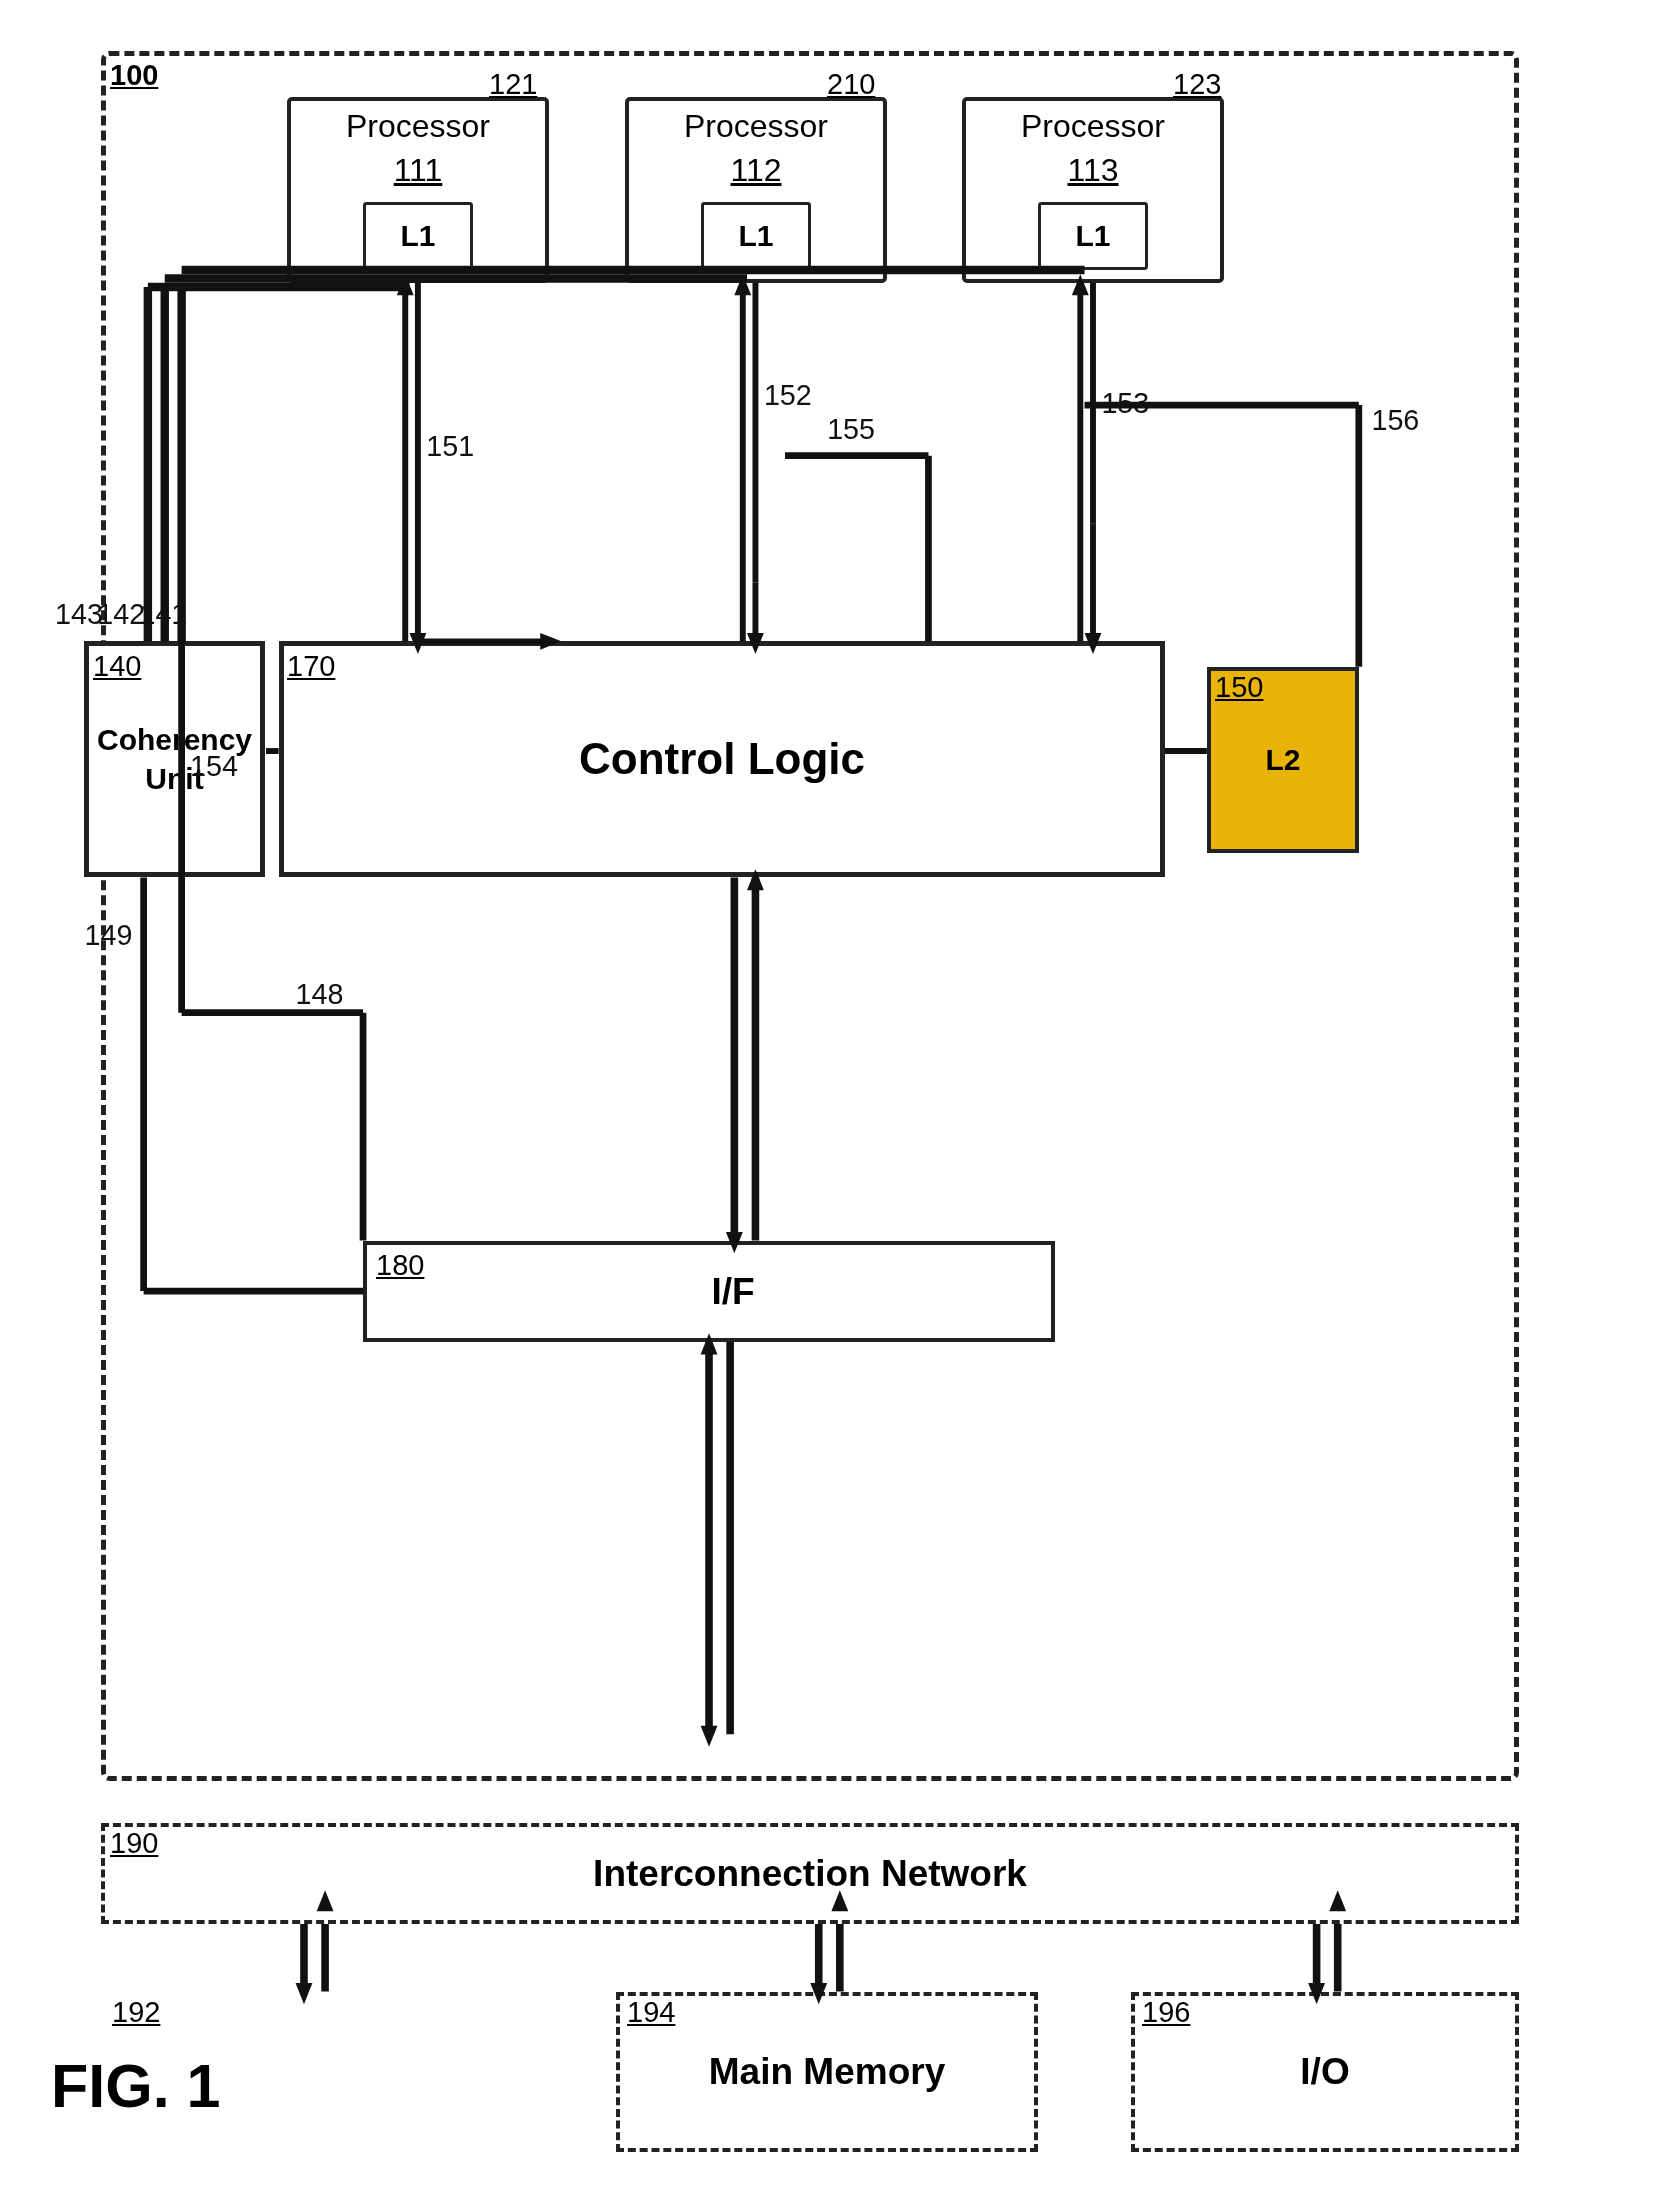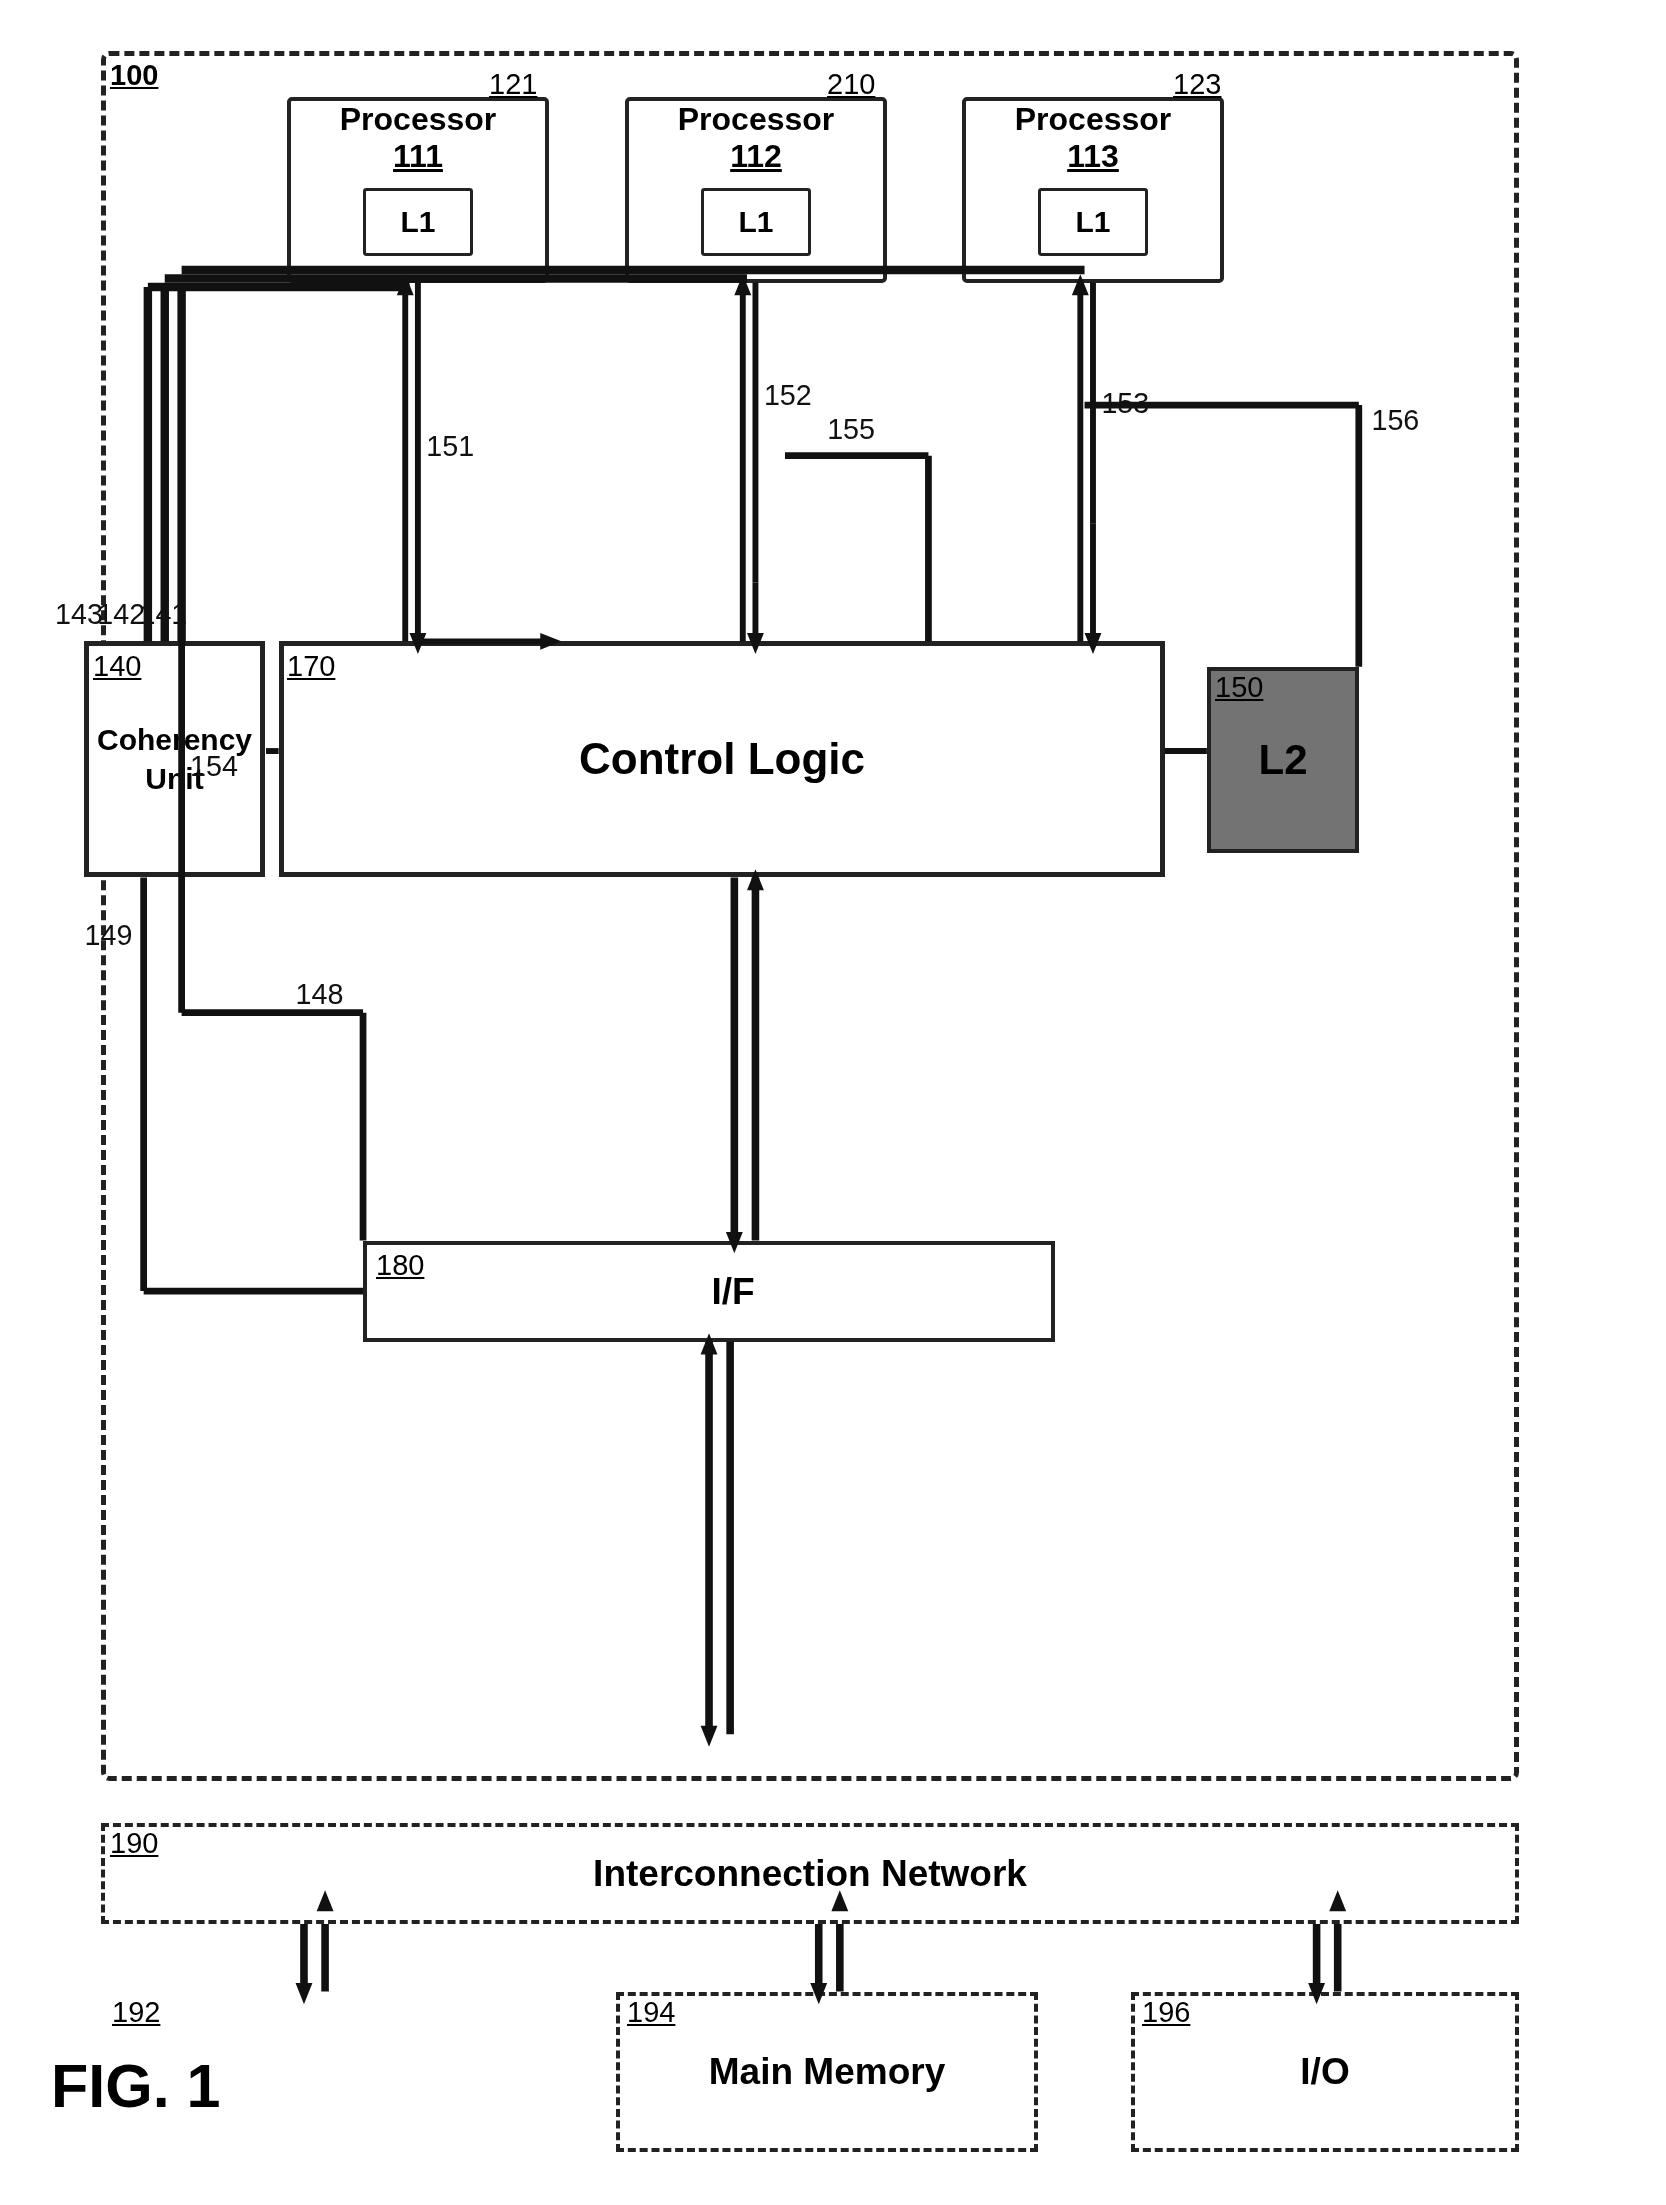--- a/index.html
+++ b/index.html
@@ -44,23 +44,23 @@
     
     .processor-box {
       position: absolute;
       border: 4.2px solid #222;
       border-radius: 5px;
       background: #fff;
     }
 
     .processor-label {
       font-size: 32px;
-      font-weight: bold;
+      font-weight: normal;
       text-align: center;
-      padding-top: 0;
+      padding-top: 7px;
     }
 
     
     .l1-box {
       border: 3.4px solid #222;
       border-radius: 3.4px;
       width: 110px;
       height: 68px;
       display: flex;
       align-items: center;
@@ -145,25 +145,25 @@
     }
 
     
     .l2-box {
       position: absolute;
       top: 667px;
       left: 1207px;
       width: 152px;
       height: 186px;
       border: 4.2px solid #222;
-      background: #737373;
-      display: flex;
-      align-items: center;
-      justify-content: center;
-      font-size: 42px;
+      background: #eab308;
+      display: flex;
+      align-items: center;
+      justify-content: center;
+      font-size: 30px;
       font-weight: bold;
     }
 
     
     .if-box {
       position: absolute;
       top: 1241px;
       left: 363px;
       width: 692px;
       height: 101px;

